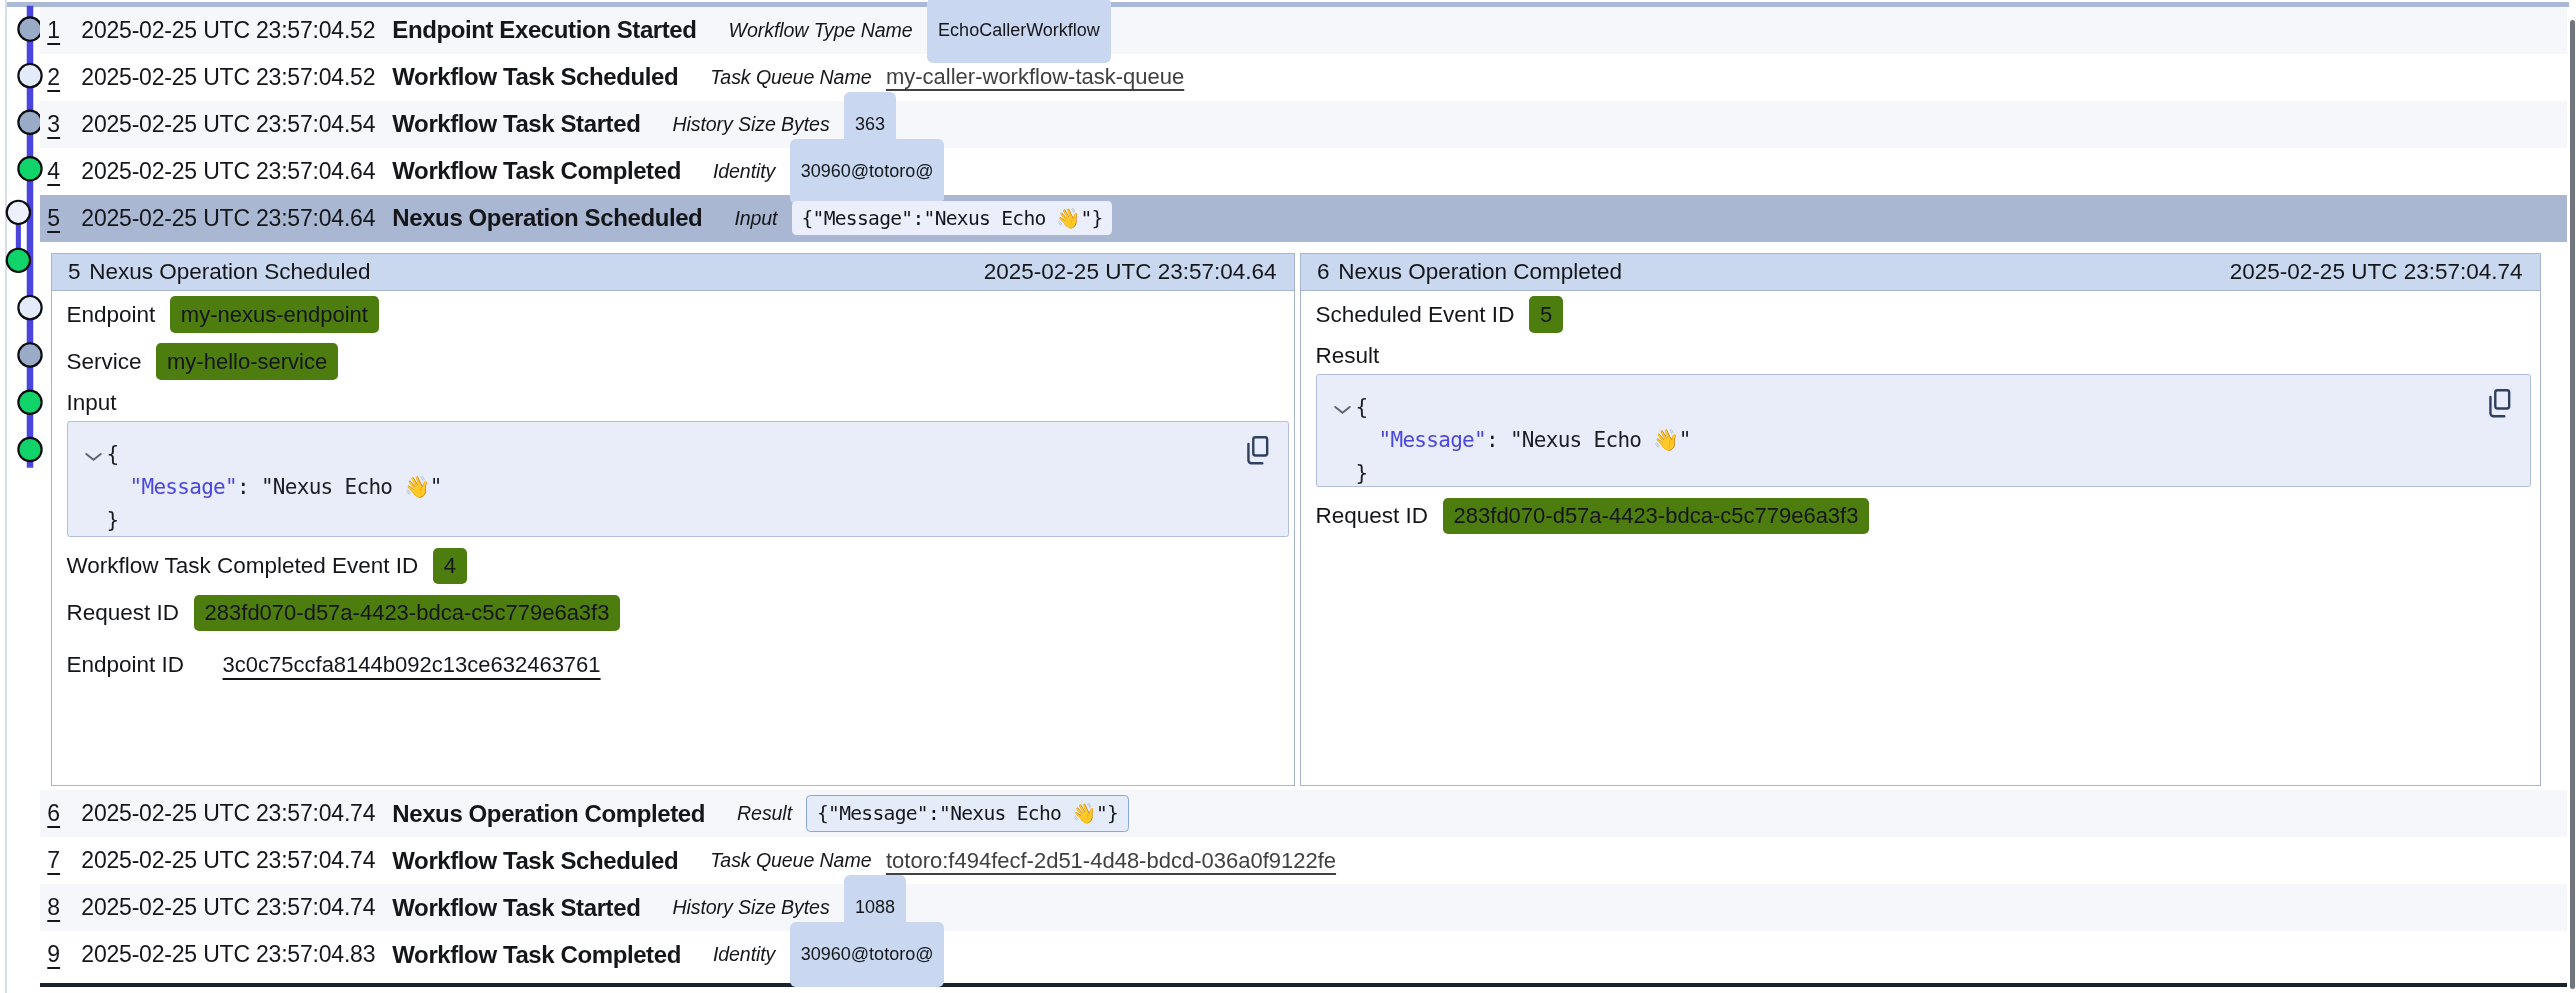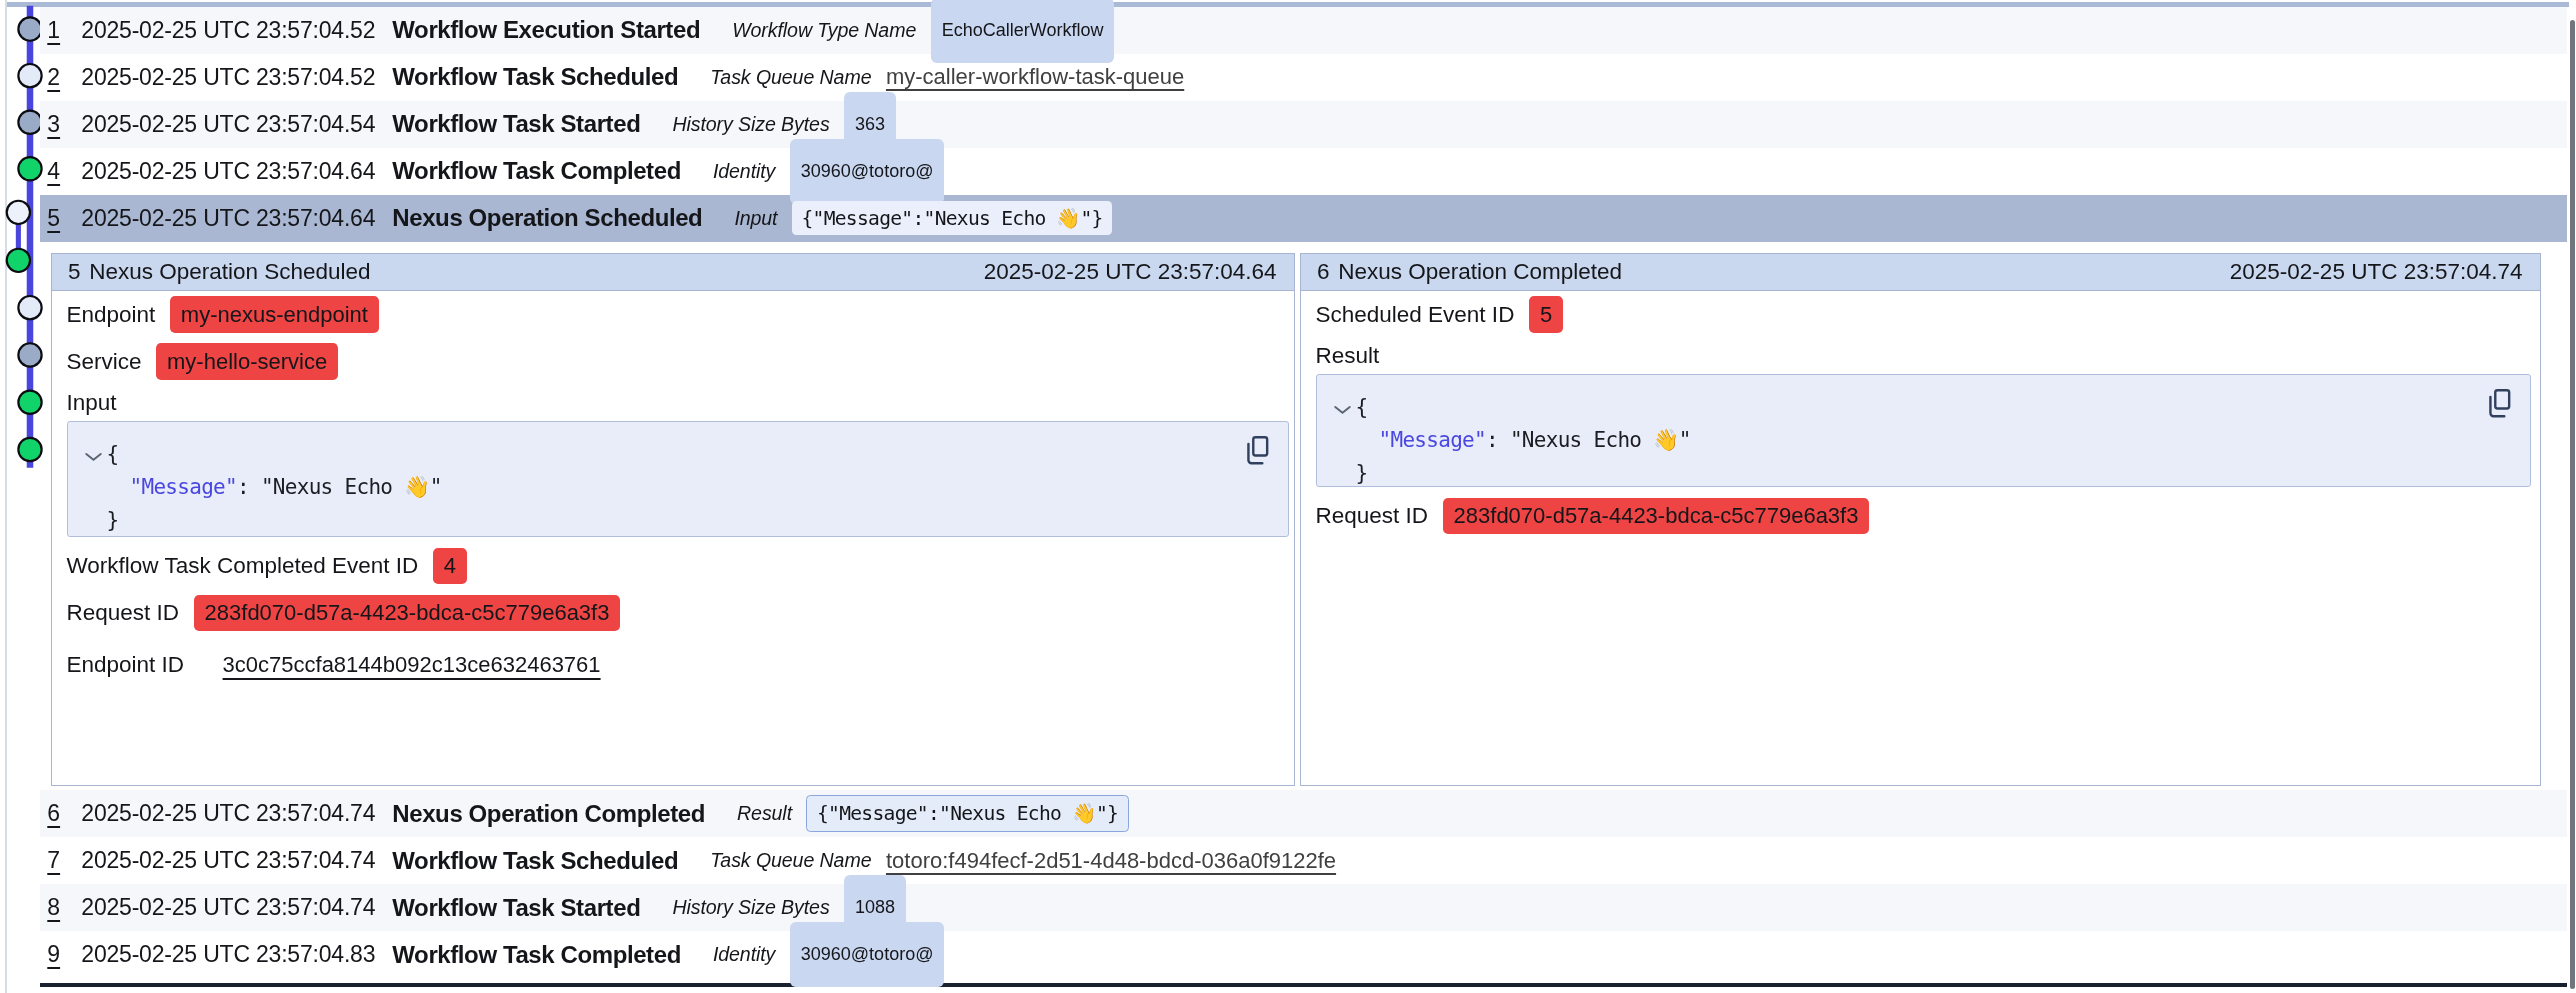--- a/index.html
+++ b/index.html
@@ -40,21 +40,21 @@
   
   .panel { position:absolute; top:253px; height:533px; background:#ffffff; border:1.5px solid #a7b5d2; }
   .panel-left  { left:51px;   width:1244px; }
   .panel-right { left:1300px; width:1241px; }
   .phead { height:37px; background:#c9d7ef; border-bottom:1.5px solid #a7b5d2;
            display:flex; align-items:center; justify-content:space-between; padding:0 17.5px 0 16px; font-size:22.5px; }
   .phead-title { display:flex; gap:8.7px; white-space:nowrap; }
   .pbody { position:relative; }
   .frow { display:flex; align-items:center; height:47px; padding-left:14.5px; font-size:22.5px; }
   .frow .flabel { margin-right:14.5px; white-space:nowrap; }
-  .fbadge { background:#ef4444; border-radius:5.1px; padding:5.1px 11px; font-size:22px; white-space:nowrap; }
+  .fbadge { background:#4d7c0f; border-radius:5.1px; padding:5.1px 11px; font-size:22px; white-space:nowrap; }
   .flink { font-size:22px; color:#15161a; text-decoration:underline; text-underline-offset:5.8px; text-decoration-thickness:1.5px;margin-left:24px; }
   .label-row { height:36px; display:flex; align-items:center; padding-left:14.5px; font-size:22.5px; }
   .frow.endpoint-id { margin-top:4.4px;text-align:center; }
 
   .codeblock { position:relative; margin:0 5.1px 5.8px 14.5px; height:116px;
                background:#e8edf9; border:1.5px solid #b0bedb; border-radius:2.9px;
                padding:16px 0 0 39px; }
   .panel-right .codeblock { height:113px; margin-right:9.5px; }
   .cl { margin:0; font-family:"DejaVu Sans Mono","Liberation Mono",monospace; font-size:21px; line-height:33px; letter-spacing:-0.7px; color:#1c1d22; }
   .cl.indent { padding-left:23px; }
@@ -84,21 +84,21 @@
   <circle cx="41" cy="423" r="16" stroke="#0c0d12" stroke-width="3" fill="#e3eaf8"></circle>
   <circle cx="41" cy="488" r="16" stroke="#0c0d12" stroke-width="3" fill="#9aabc8"></circle>
   <circle cx="41" cy="553" r="16" stroke="#0c0d12" stroke-width="3" fill="#10d36a"></circle>
   <circle cx="41" cy="618" r="16" stroke="#0c0d12" stroke-width="3" fill="#10d36a"></circle>
 </svg>
 
 <section class="rows rows-top">
   <div class="row alt">
     <span class="eid"><a href="#">1</a></span>
     <span class="time">2025-02-25 UTC 23:57:04.52</span>
-    <span class="ename">Workflow Execution Started</span>
+    <span class="ename">Endpoint Execution Started</span>
     <span class="dlabel">Workflow Type Name</span>
     <span class="badge">EchoCallerWorkflow</span>
   </div>
   <div class="row">
     <span class="eid"><a href="#">2</a></span>
     <span class="time">2025-02-25 UTC 23:57:04.52</span>
     <span class="ename">Workflow Task Scheduled</span>
     <span class="dlabel">Task Queue Name</span>
     <a href="#" class="vlink">my-caller-workflow-task-queue</a>
   </div>

